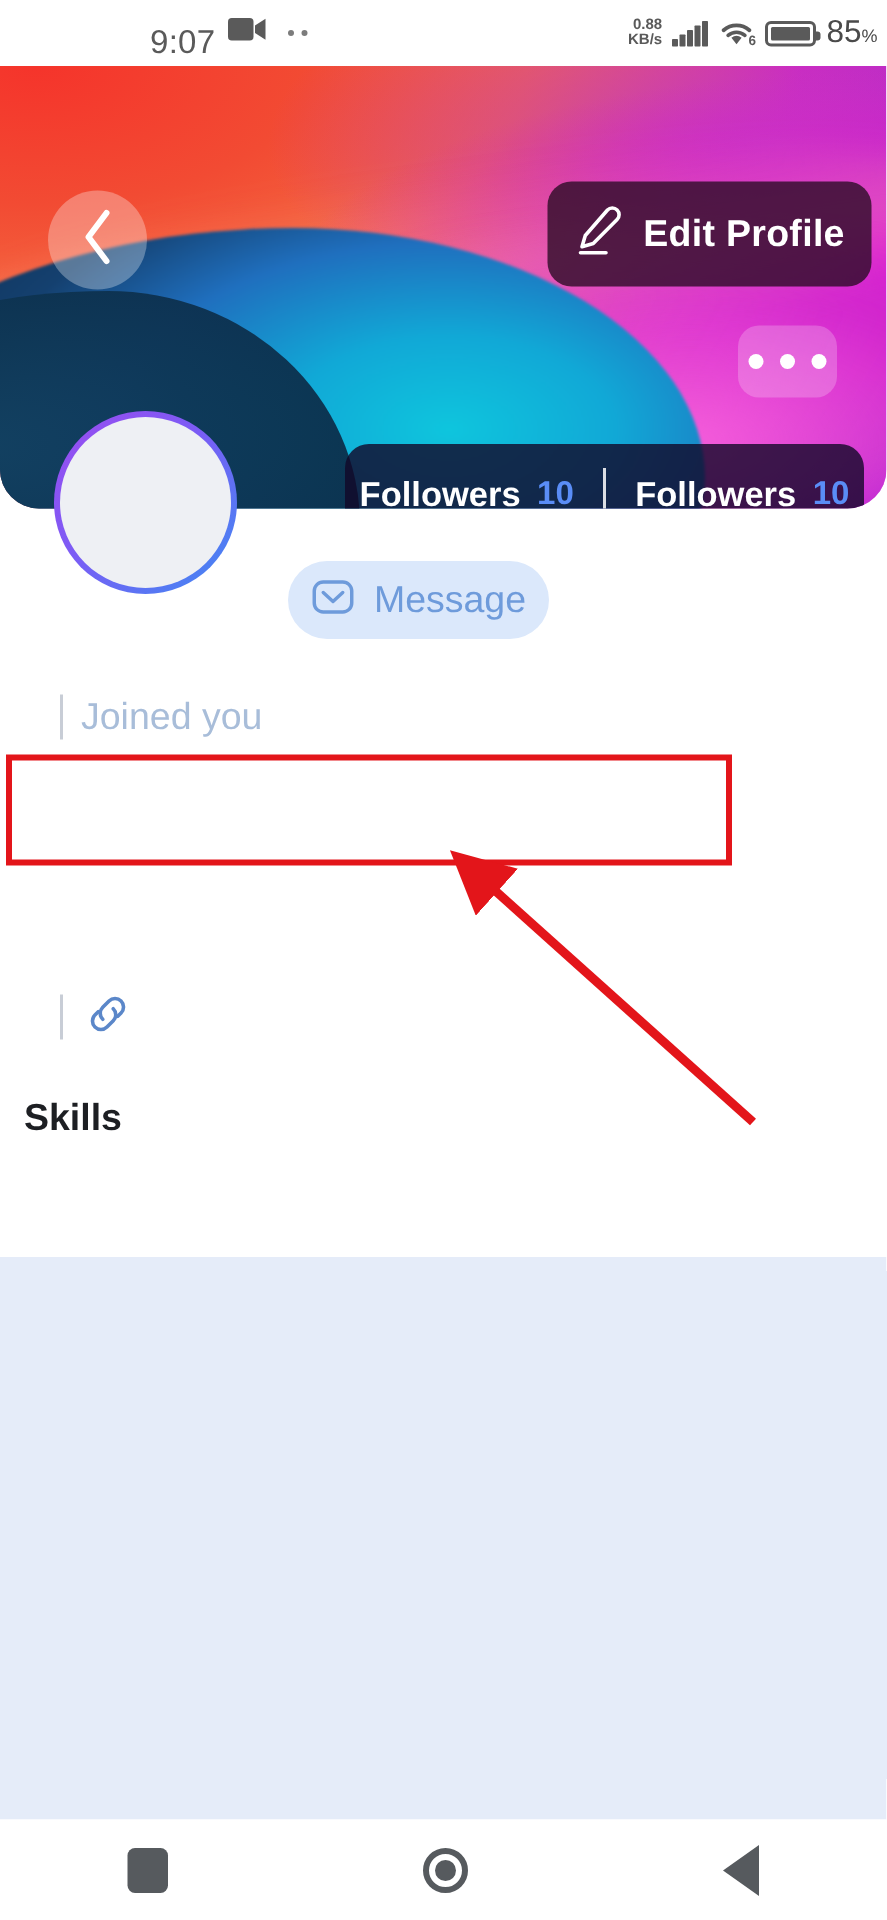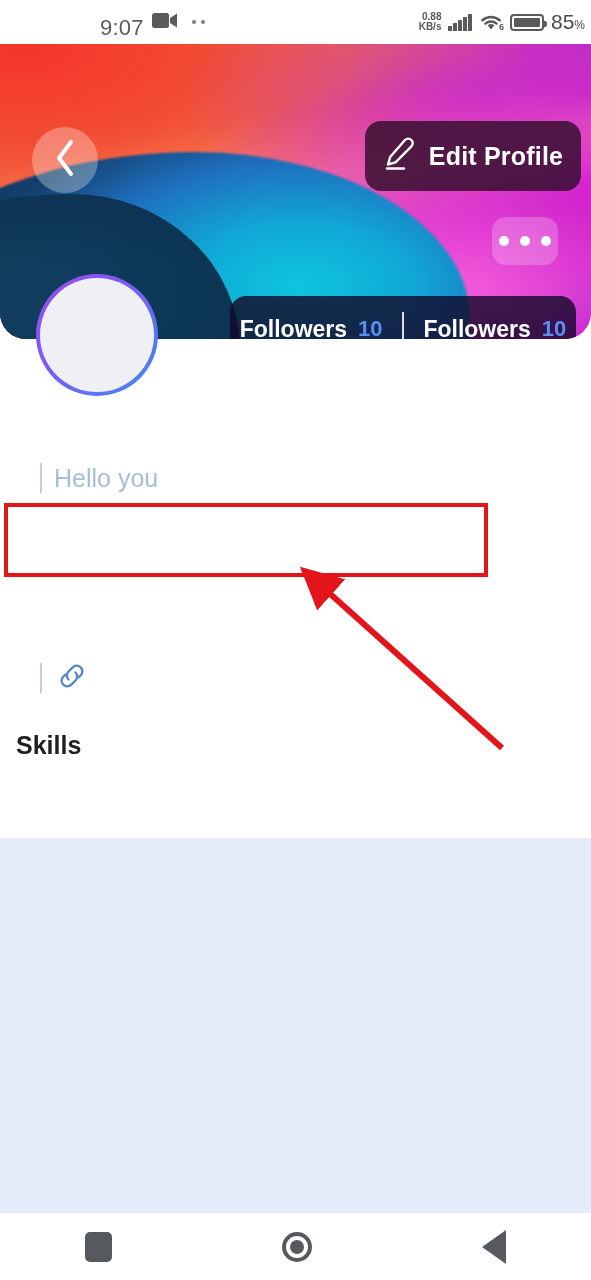--- a/index.html
+++ b/index.html
@@ -278,25 +278,34 @@
         <span class="n">10</span>
       </div>
     </div>
   </div>
 
   <div class="avatar">
     <div class="inner"></div>
   </div>
 
   <div class="actions">
+    <div class="pill msg">
+      <span>
+        <svg width="30" height="30" viewBox="0 0 30 30">
+          <rect x="2.5" y="5" width="25" height="20" rx="6" stroke="#6e9bdb" stroke-width="2.3" fill="none"></rect>
+          <path d="M8.5 12 L15 18 L21.5 12" stroke="#6e9bdb" stroke-width="2.3" fill="none" stroke-linecap="round" stroke-linejoin="round"></path>
+        </svg>
+      </span>
+      <span class="lbl">Message</span>
+    </div>
   </div>
 
   <div class="followyou">
     <span class="vbar"></span>
-    <span class="lbl">Hello you</span>
+    <span class="lbl">Joined you</span>
   </div>
 
   <div class="redbox"></div>
   <div class="arrow">
     <svg width="230" height="200" viewBox="0 0 230 200">
       <defs>
         <marker id="ah" markerWidth="7" markerHeight="7" refX="5.2" refY="3.5" orient="auto">
           <path d="M0,0 L7,3.5 L0,7 z" fill="#e3151a"></path>
         </marker>
       </defs>

